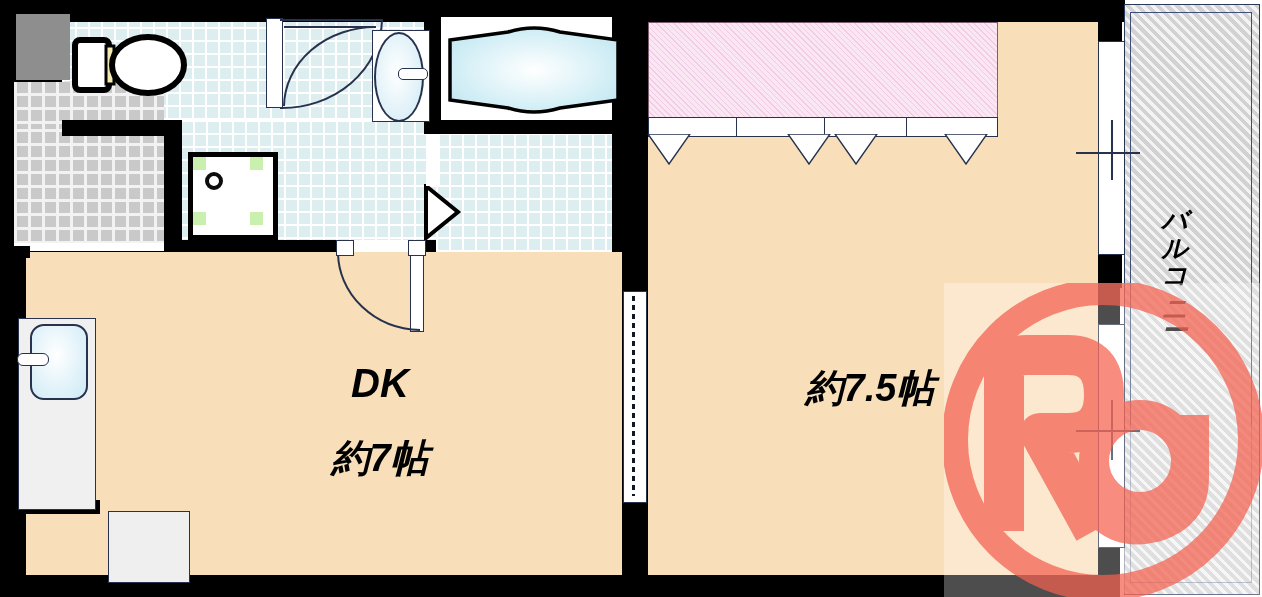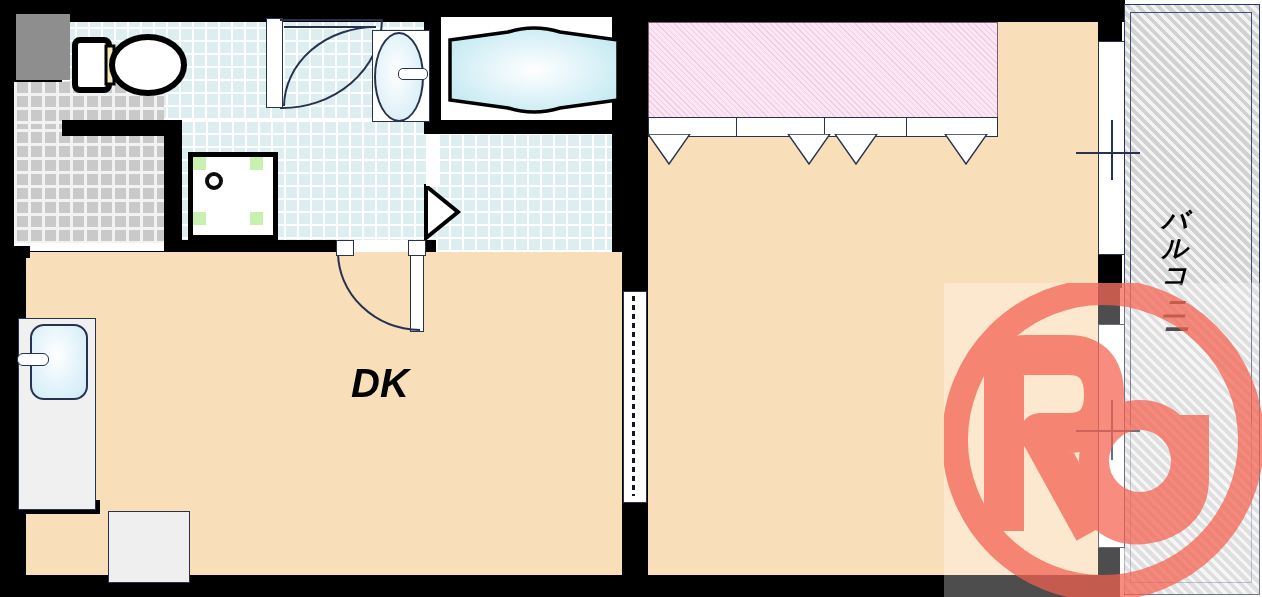--- a/index.html
+++ b/index.html
@@ -187,22 +187,24 @@
   <div class="abs fold-panel" style="left:824px; top:117px; width:82px; height:18px;"></div>
   <div class="abs fold-panel" style="left:906px; top:117px; width:90px; height:18px;"></div>
 
   <svg class="abs" style="left:645px; top:134px; width:355px; height:32px;" viewBox="0 0 355 32">
     <polygon points="3,0 45,0 24,30" fill="#ffffff" stroke="#26324e" stroke-width="1.4"></polygon>
     <polygon points="143,0 185,0 164,30" fill="#ffffff" stroke="#26324e" stroke-width="1.4"></polygon>
     <polygon points="190,0 232,0 211,30" fill="#ffffff" stroke="#26324e" stroke-width="1.4"></polygon>
     <polygon points="300,0 342,0 321,30" fill="#ffffff" stroke="#26324e" stroke-width="1.4"></polygon>
   </svg>
 
+  <div class="lbl lbl-sub abs" style="left:700px; top:368px; width:340px;">約7.5帖</div>
 
   <div class="lbl lbl-room abs" style="left:210px; top:362px; width:340px;">DK</div>
+  <div class="lbl lbl-sub abs" style="left:210px; top:438px; width:340px;">約7帖</div>
 
   <svg class="abs" style="left:72px; top:20px; width:120px; height:90px;" viewBox="0 0 120 90">
     <rect x="3" y="20" width="34" height="50" rx="5" fill="#ffffff" stroke="#000000" stroke-width="6"></rect>
     <rect x="34" y="26" width="8" height="38" fill="#f2eab0" stroke="#000000" stroke-width="3"></rect>
     <ellipse cx="76" cy="45" rx="36" ry="28" fill="#ffffff" stroke="#000000" stroke-width="6"></ellipse>
   </svg>
 
   <div class="abs door-leaf" style="left:266px; top:18px; width:15px; height:88px;"></div>
   <svg class="abs" style="left:278px; top:16px; width:110px; height:94px;" viewBox="0 0 110 94">
     <path d="M2,4 L104,4 A100,90 0 0 1 2,92" fill="none" stroke="#26324e" stroke-width="2"></path>

